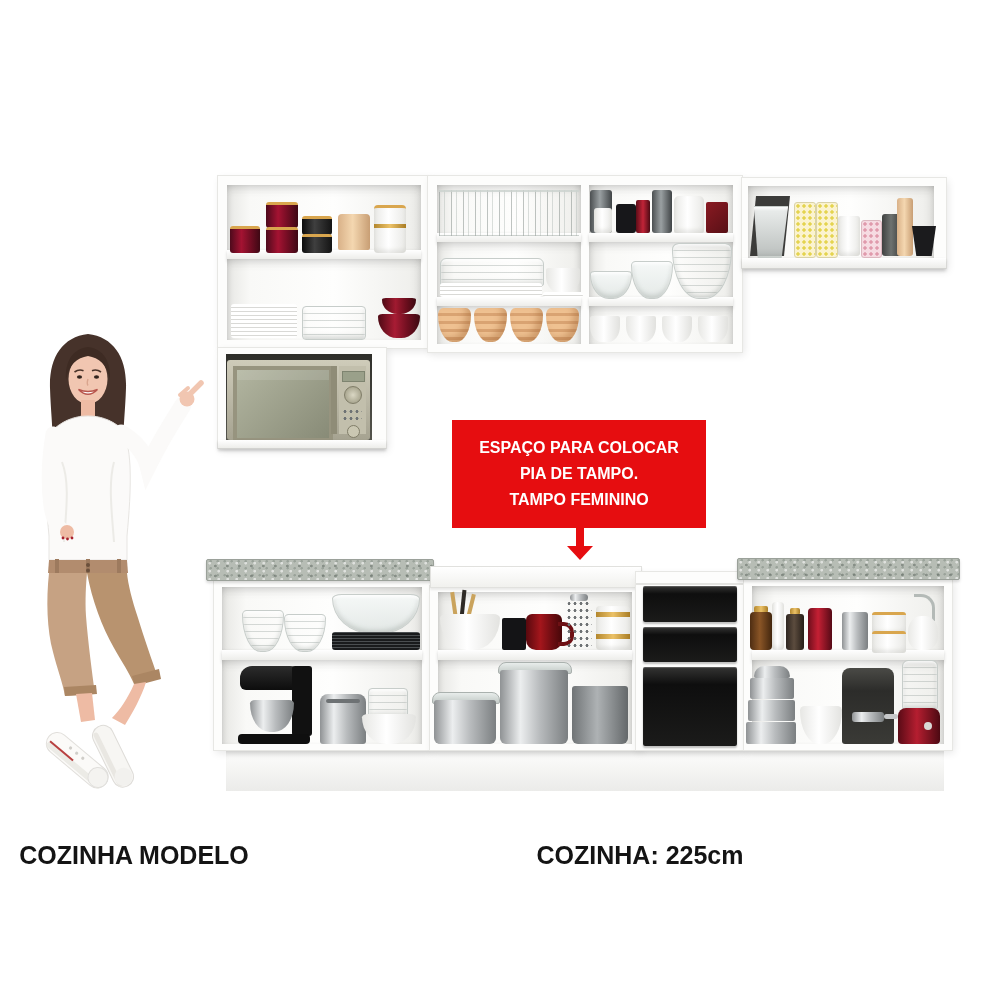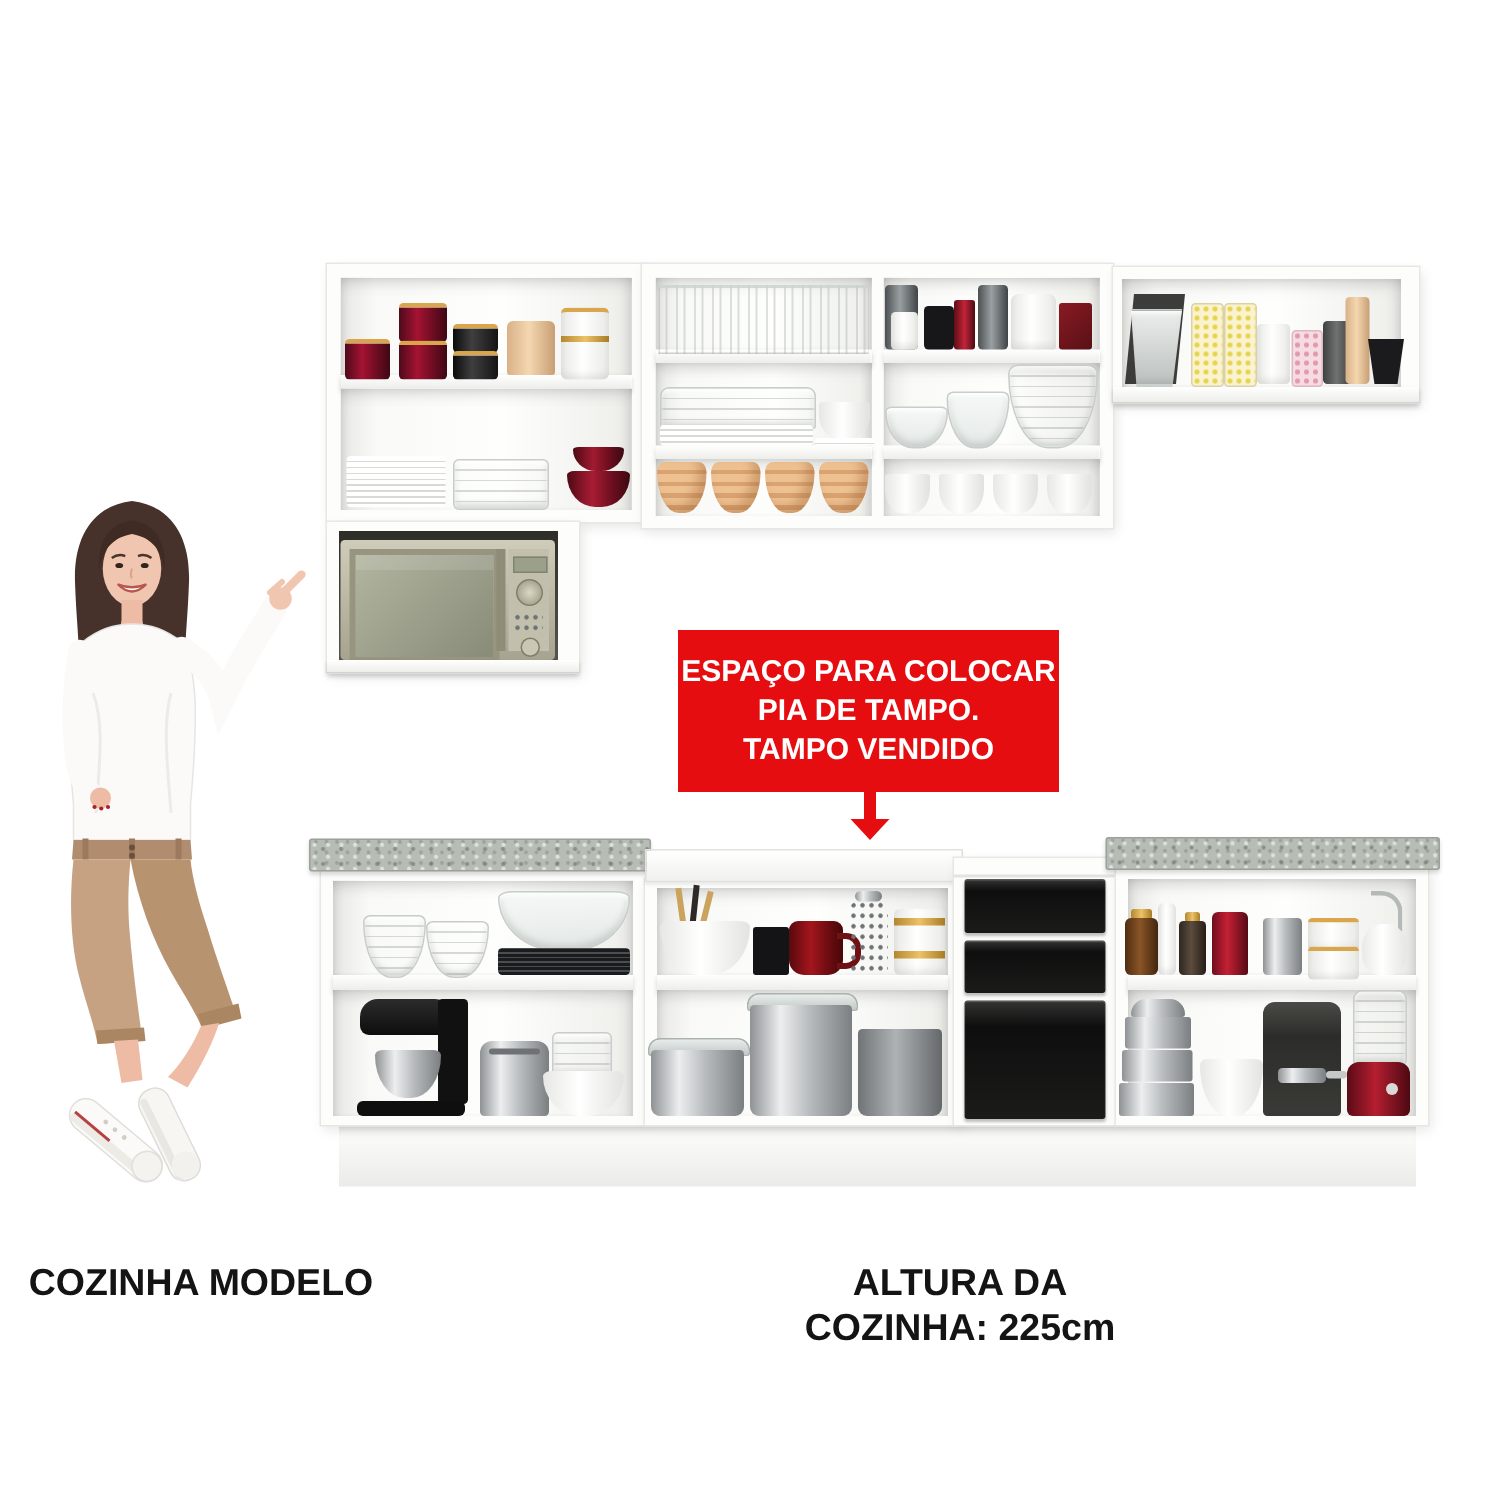--- a/index.html
+++ b/index.html
@@ -38,21 +38,21 @@
   .plates-white{background:repeating-linear-gradient(180deg,#ffffff 0 3px,#d9d9d6 3px 4px);border-radius:3px;}
   .plates-dark{background:repeating-linear-gradient(180deg,#4a4e50 0 1px,#191b1c 1px 3px);border-radius:3px;}
   .glasses-row{background-image:
       repeating-linear-gradient(90deg,rgba(128,138,134,.5) 0 1px,rgba(250,252,251,.08) 1px 5px,rgba(188,196,192,.55) 5px 6px,rgba(255,255,255,0) 6px 12px);
       border-top:2px solid rgba(205,212,208,.85);border-bottom:1px solid rgba(160,170,165,.5);}
   .dots-yellow{background-color:#fbf3cf;background-image:radial-gradient(circle,#e4d44e 0 1.4px,transparent 2px);background-size:6px 6px;border:1px solid #d9d2a8;}
   .dots-pink{background-color:#f6dbe2;background-image:radial-gradient(circle,#e09aac 0 1.4px,transparent 2px);background-size:6px 6px;border:1px solid #dcb8c0;}
   .holes{background-image:radial-gradient(circle,#6e7274 0 1.2px,transparent 1.8px);background-size:6px 7px;}
   
   .callout{position:absolute;display:flex;flex-direction:column;justify-content:center;text-align:center;
-      font-weight:bold;font-size:20px;line-height:26px;}
+      font-weight:bold;font-size:16px;line-height:26px;}
   .caption{position:absolute;text-align:center;font-weight:bold;font-size:25px;line-height:30px;color:#141414;}
 </style>
 </head>
 <body>
 
 <div id="stage">
 
   <svg class="abs" style="left:22px;top:332px" width="195" height="462" viewBox="0 0 195 462">
     <path fill="#46322a" d="M66,2 C40,5 27,26 28,56 C29,88 33,108 29,138 C25,168 24,182 34,193 C43,202 56,198 59,190 C56,166 55,138 56,110 C57,88 60,72 66,70 C72,72 75,88 76,110 C77,138 76,166 73,190 C76,198 89,202 98,193 C108,182 107,168 103,138 C99,108 103,88 104,56 C105,26 92,5 66,2 Z"></path>
     <ellipse cx="66" cy="47" rx="19.5" ry="25" fill="#f1c6b1"></ellipse>
@@ -176,21 +176,21 @@
   <div class="abs dots-yellow" style="left:816px;top:202px;width:20px;height:54px;border-radius:3px"></div>
   <div class="abs white-item" style="left:838px;top:216px;width:22px;height:40px;border-radius:3px"></div>
   <div class="abs dots-pink" style="left:861px;top:220px;width:19px;height:36px;border-radius:3px"></div>
   <div class="abs" style="left:882px;top:214px;width:20px;height:42px;background:linear-gradient(90deg,#3f4140,#6e7270 45%,#383a39);border-radius:3px"></div>
   <div class="abs pillar-peach" style="left:897px;top:198px;width:16px;height:58px;border-radius:3px"></div>
   <div class="abs" style="left:912px;top:226px;width:24px;height:30px;background:#1b1b1d;clip-path:polygon(0 0,100% 0,82% 100%,18% 100%)"></div>
 
   <div class="callout" style="left:452px;top:420px;width:254px;height:108px;background:#e60d10;color:#ffffff">
     <div>ESPAÇO PARA COLOCAR</div>
     <div>PIA DE TAMPO.</div>
-    <div>TAMPO VENDIDO</div>
+    <div>TAMPO FEMININO</div>
   </div>
   <div class="abs" style="left:576px;top:528px;width:8px;height:20px;background:#e60d10"></div>
   <div class="abs" style="left:567px;top:546px;width:0;height:0;border-left:13px solid transparent;border-right:13px solid transparent;border-top:14px solid #e60d10"></div>
 
   <div class="abs" style="left:226px;top:750px;width:718px;height:40px;background:linear-gradient(#fdfdfc,#ebebe9);border-top:1px solid #dddddb;box-shadow:inset 0 6px 6px -5px rgba(0,0,0,.18)"></div>
 
   <div class="cab" style="left:214px;top:579px;width:216px;height:171px"></div>
   <div class="granite" style="left:206px;top:559px;width:226px;height:20px"></div>
   <div class="int" style="left:222px;top:587px;width:200px;height:63px"></div>
   <div class="shelfb" style="left:222px;top:650px;width:200px;height:10px"></div>
@@ -262,17 +262,16 @@
   <div class="abs silver" style="left:852px;top:712px;width:32px;height:10px;border-radius:3px"></div>
   <div class="abs" style="left:884px;top:714px;width:14px;height:5px;background:#c6c8c9;border-radius:3px"></div>
   <div class="abs glassy glass-lines" style="left:902px;top:660px;width:34px;height:48px;border-radius:6px 6px 3px 3px"></div>
   <div class="abs" style="left:898px;top:708px;width:42px;height:36px;background:linear-gradient(90deg,#5a0b16,#b51e30 45%,#4c0912);border-radius:8px 8px 4px 4px"></div>
   <div class="abs" style="left:924px;top:722px;width:8px;height:8px;border-radius:50%;background:#d9d9d6"></div>
 
   <div class="caption" style="left:8px;top:840px;width:252px">
     <div>COZINHA MODELO</div>
   </div>
   <div class="caption" style="left:512px;top:840px;width:256px">
-    <div>ALTURA DA</div>
     <div>COZINHA: 225cm</div>
   </div>
 
 </div>
 
 </body></html>

